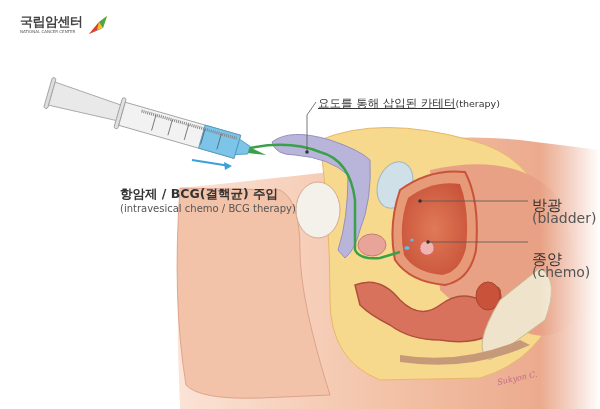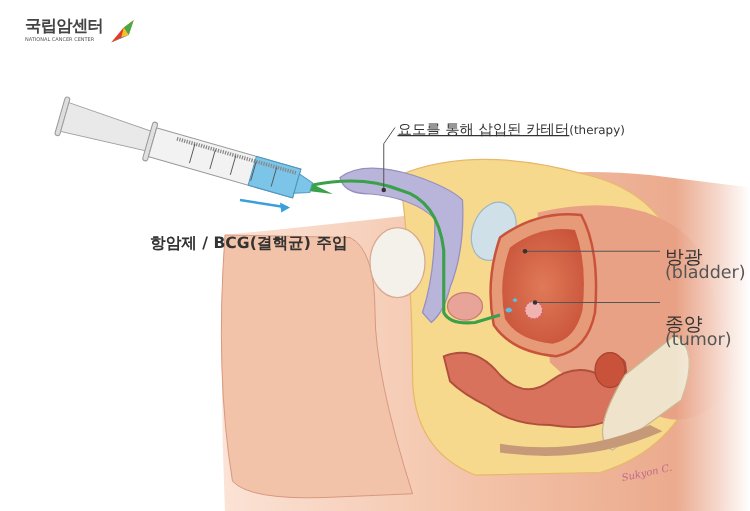--- a/index.html
+++ b/index.html
@@ -123,23 +123,24 @@
 
   <text x="498" y="385" font-size="8" font-style="italic" fill="#c46a8a" font-family="DejaVu Serif, serif" transform="rotate(-12 498 385)">Sukyon C.</text>
 </svg>
 
 <div class="label catheter-label">
   <span class="ko">요도를 통해 삽입된 카테터</span><span class="en">(therapy)</span>
 </div>
 
 <div class="label main-label">
   <span class="ko">항암제 / BCG(결핵균) 주입</span>
+  <span class="en">(intravesical chemo / BCG therapy)</span>
 </div>
 
 <div class="label side bladder-label">
   <span class="ko">방광</span>
   <span class="en">(bladder)</span>
 </div>
 
 <div class="label side tumor-label">
   <span class="ko">종양</span>
-  <span class="en">(tumor)</span>
+  <span class="en">(chemo)</span>
 </div>
 
 </body></html>

